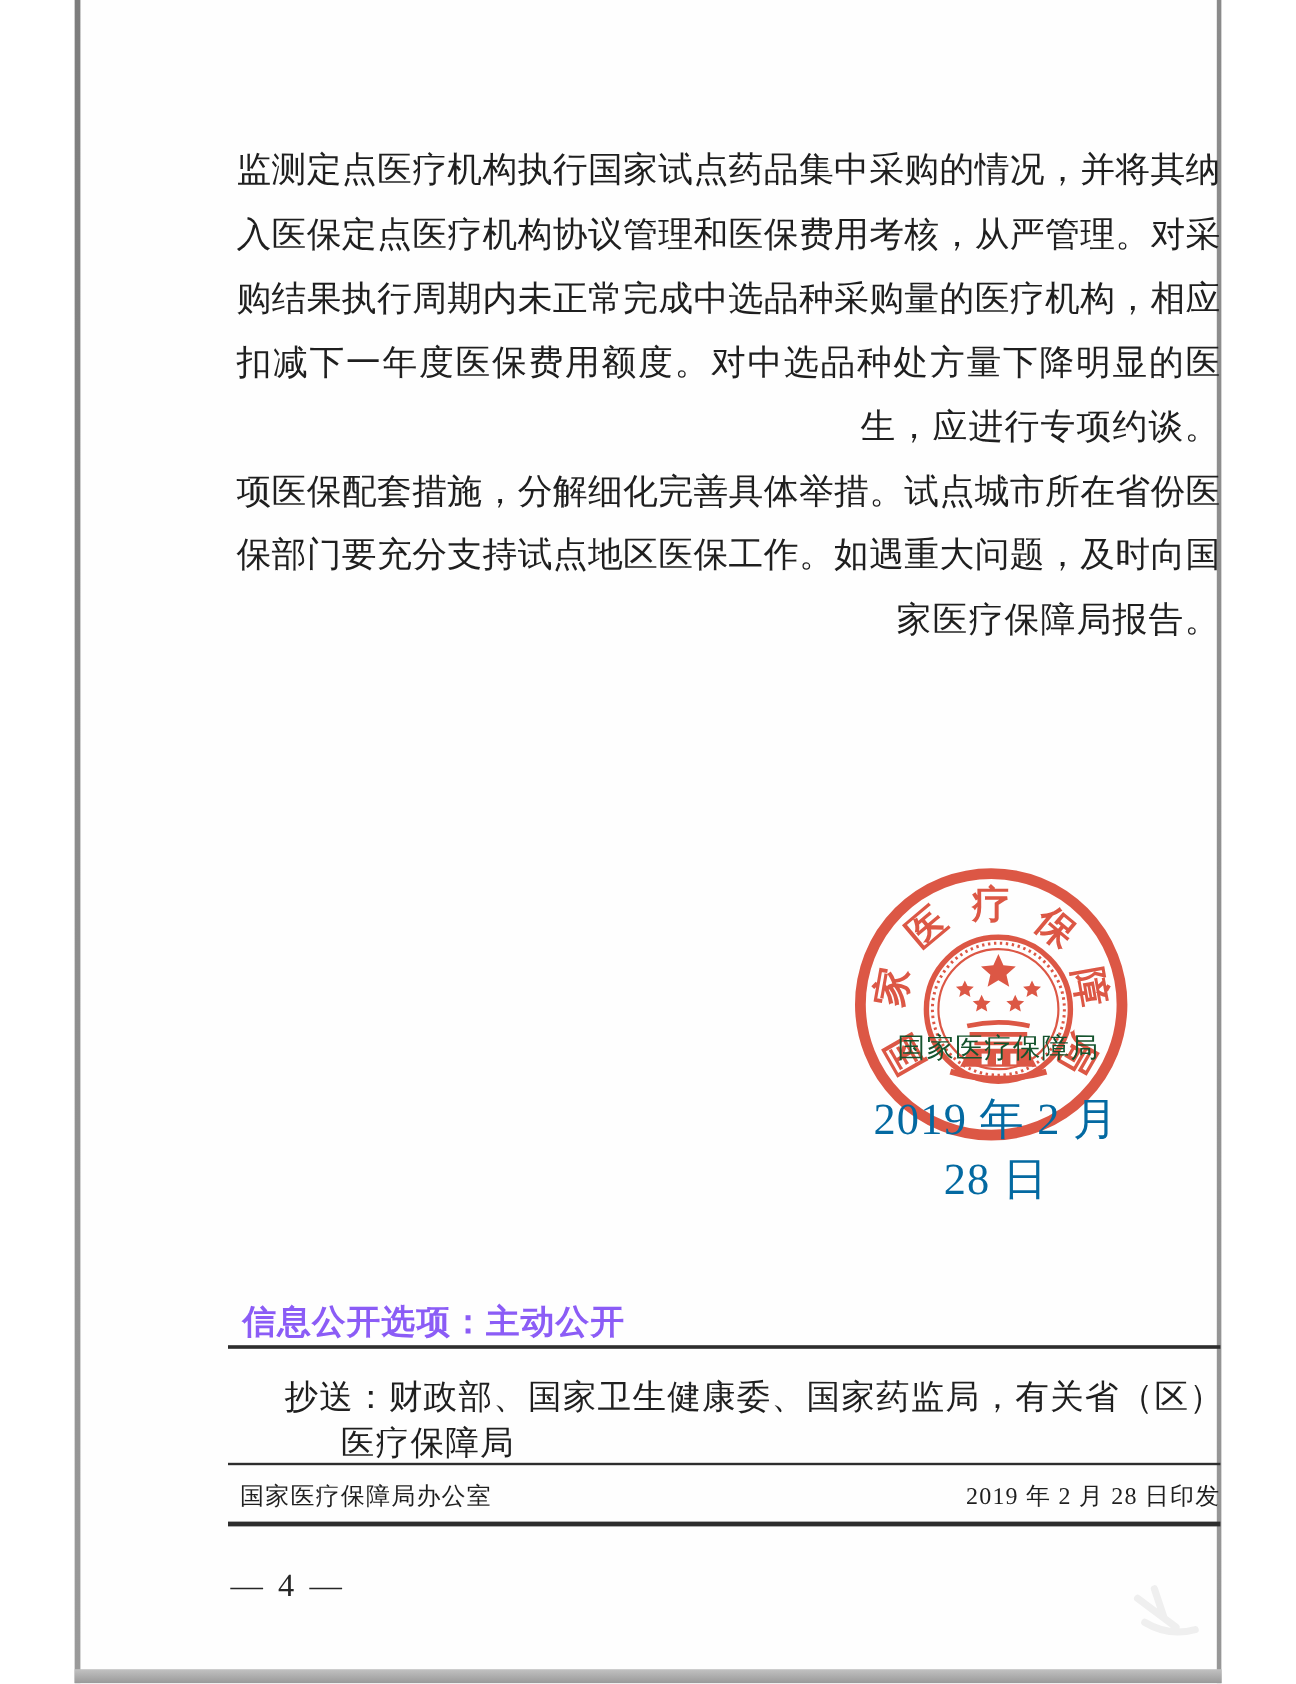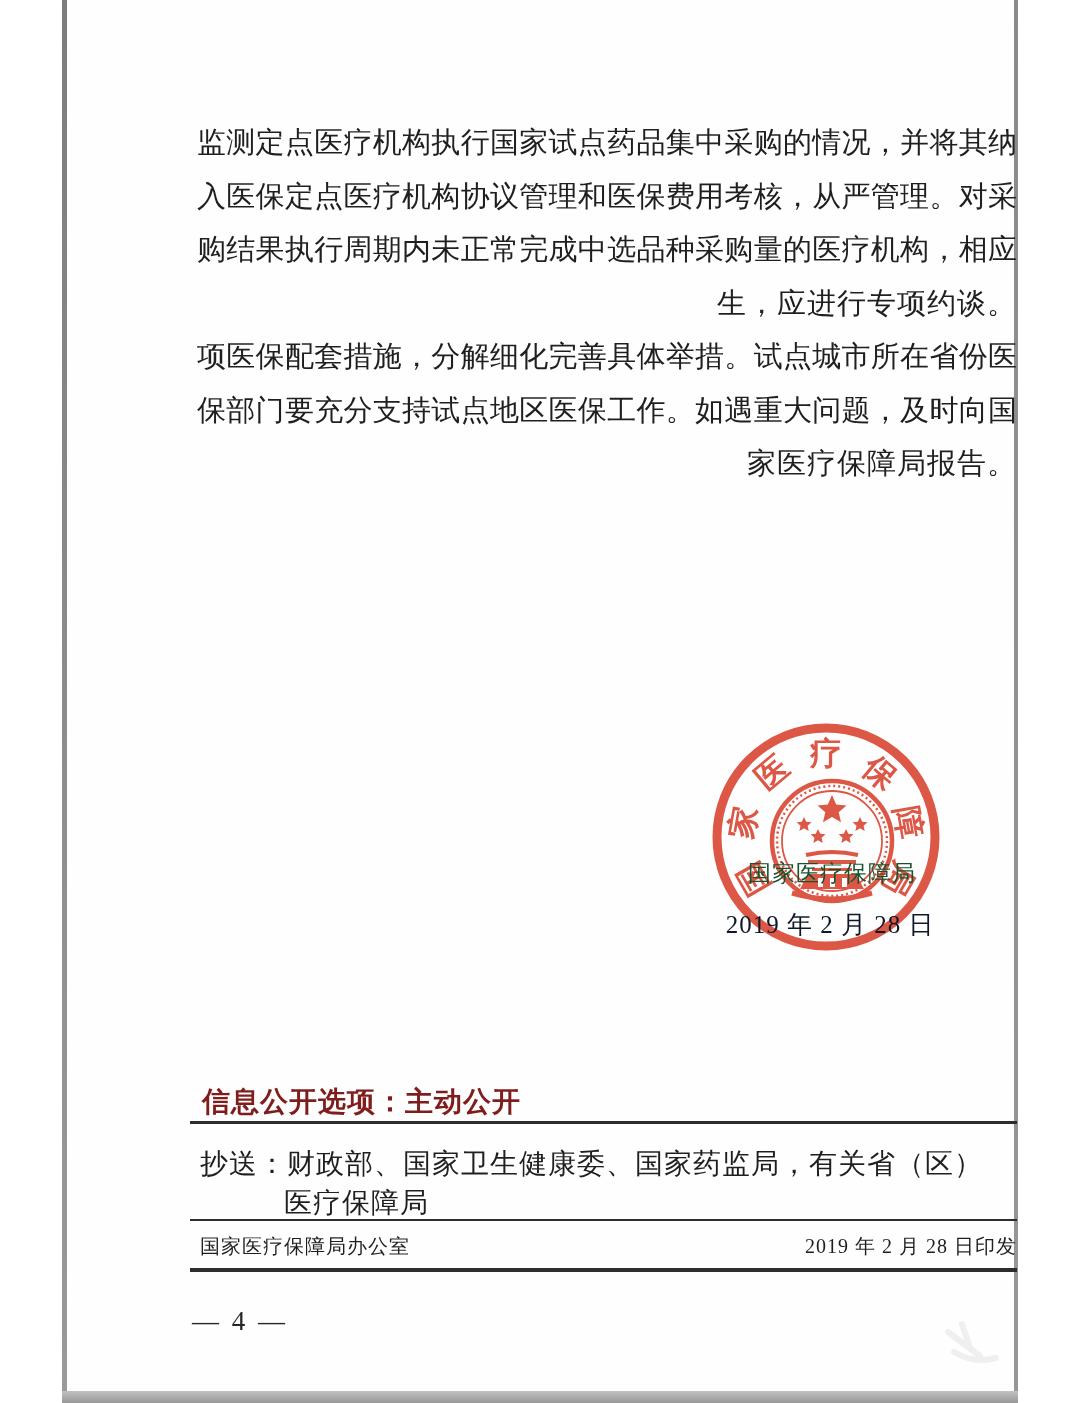--- a/index.html
+++ b/index.html
@@ -20,52 +20,53 @@
     font-size:29px;line-height:53.5px;letter-spacing:0;}
   .line{text-align:justify;text-align-last:justify;}
   .line.flush{text-align:right;text-align-last:auto;letter-spacing:1px;}
   .line.indent{padding-left:60px;}
   
   .seal{position:absolute;left:634px;top:707px;width:260px;height:260px;opacity:.88;z-index:1;}
   .seal text{font-family:"Liberation Serif","DejaVu Serif",serif;font-weight:600;}
   .sig-agency{position:absolute;left:639px;top:858px;width:262px;z-index:2;
     text-align:center;font-size:23px;letter-spacing:1px;color:#14532d;}
   .sig-date{position:absolute;left:648px;top:908px;width:240px;z-index:2;
-    text-align:center;font-size:25px;letter-spacing:1px;color:#0f172a;}
+    text-align:center;font-size:37px;letter-spacing:1px;color:#0369a1;}
   
   .disclosure{position:absolute;left:140px;top:1083px;
     font-family:"Liberation Sans","DejaVu Sans",sans-serif;
-    font-size:28px;font-weight:700;letter-spacing:1px;color:#7f1d1d;}
+    font-size:28px;font-weight:700;letter-spacing:1px;color:#8b5cf6;}
   .disclosure .value{font-weight:800;}
   .rule{position:absolute;left:128px;width:827px;background:#2d2d2d;}
   .rule-1{top:1121px;height:3px;}
   .rule-2{top:1219px;height:2px;}
   .rule-3{top:1268px;height:4px;}
   .cc-line1{position:absolute;left:138px;top:1145px;width:820px;
-    font-size:28px;letter-spacing:1px;}
+    font-size:28px;letter-spacing:1px;text-align:right;}
   .cc-line2{position:absolute;left:222px;top:1184px;font-size:28px;letter-spacing:1px;text-align:center;}
   .office-row{position:absolute;left:138px;top:1233px;width:817px;
     font-size:20px;letter-spacing:1px;display:flex;justify-content:space-between;}
   .page-number{position:absolute;left:130px;top:1306px;
     font-size:27px;letter-spacing:3px;color:#262626;}
   .smudge{position:absolute;left:878px;top:1318px;z-index:0;}
 </style>
 </head>
 <body>
 
 <div class="page">
 
   <div class="edge-left"></div>
   <div class="edge-right"></div>
   <div class="edge-bottom"></div>
 
   <div class="body-text">
     <div class="line">监测定点医疗机构执行国家试点药品集中采购的情况，并将其纳</div>
     <div class="line">入医保定点医疗机构协议管理和医保费用考核，从严管理。对采</div>
     <div class="line">购结果执行周期内未正常完成中选品种采购量的医疗机构，相应</div>
+    <div class="line">扣减下一年度医保费用额度。对中选品种处方量下降明显的医</div>
     <div class="line flush">生，应进行专项约谈。</div>
     <div class="line">项医保配套措施，分解细化完善具体举措。试点城市所在省份医</div>
     <div class="line">保部门要充分支持试点地区医保工作。如遇重大问题，及时向国</div>
     <div class="line flush">家医疗保障局报告。</div>
   </div>
 
   <svg class="seal" viewBox="0 0 260 260">
     <g fill="none" stroke="#d8402c">
       <circle cx="130" cy="130" r="109" stroke-width="9"></circle>
     </g>

